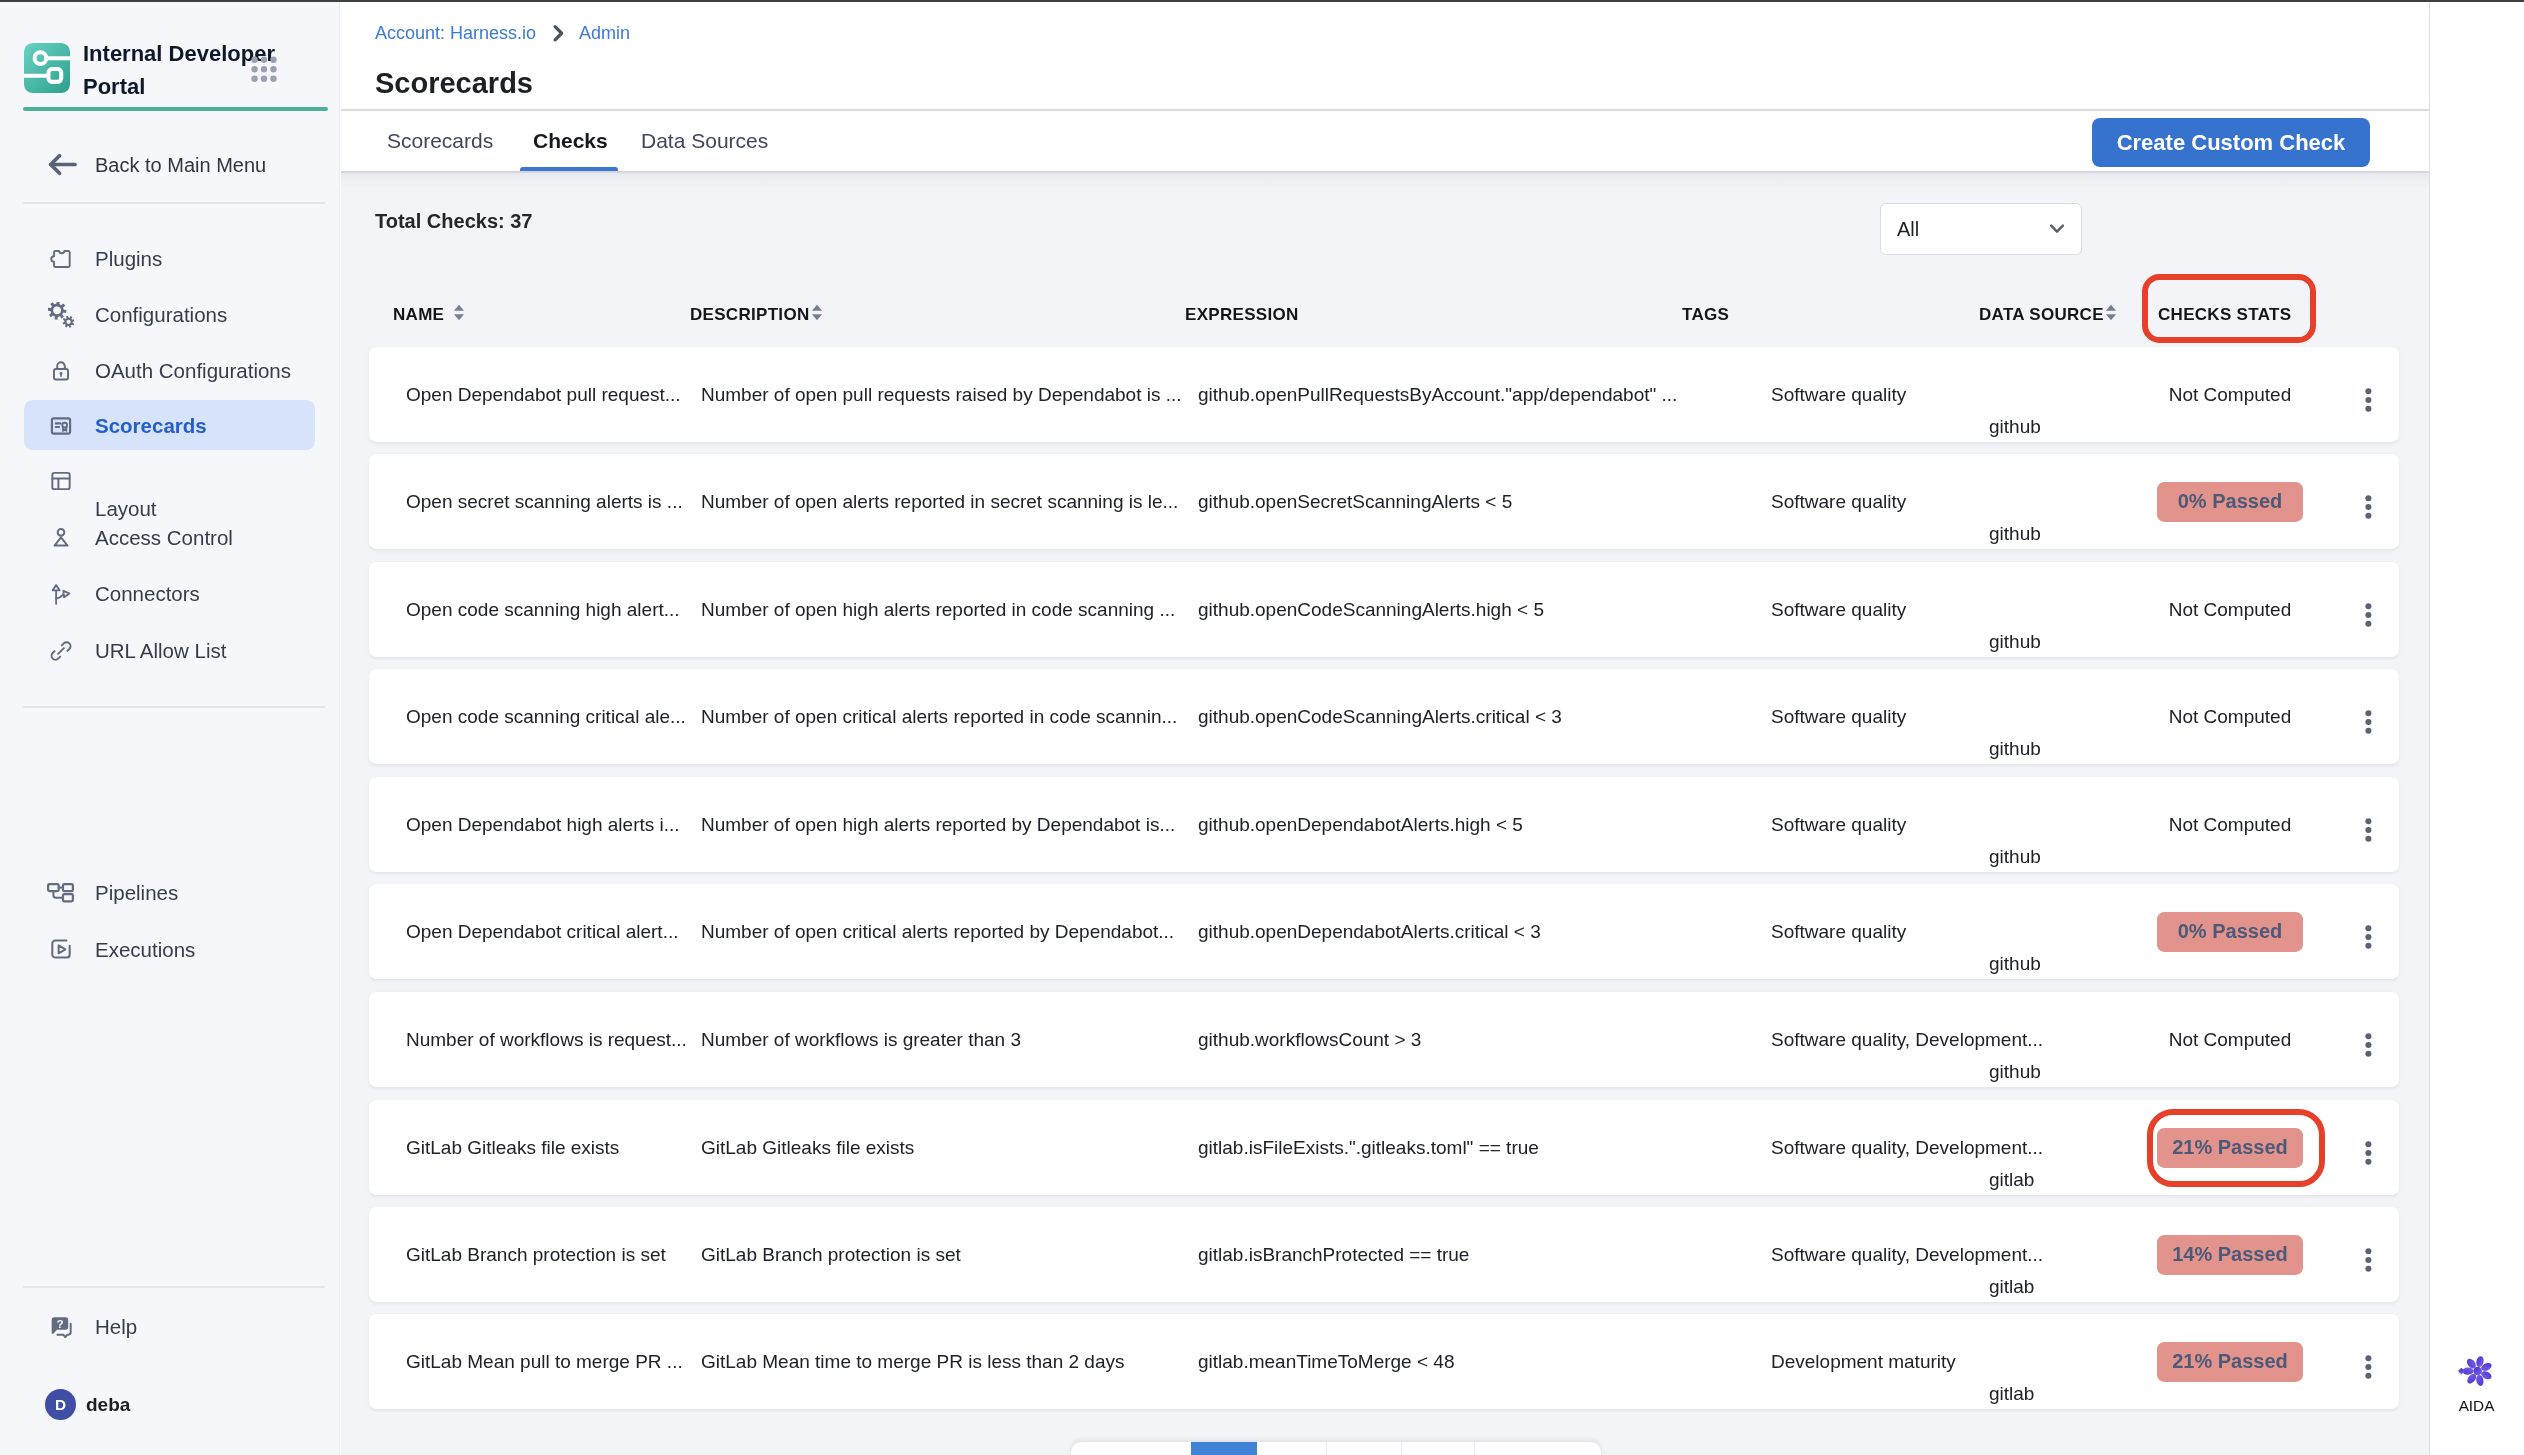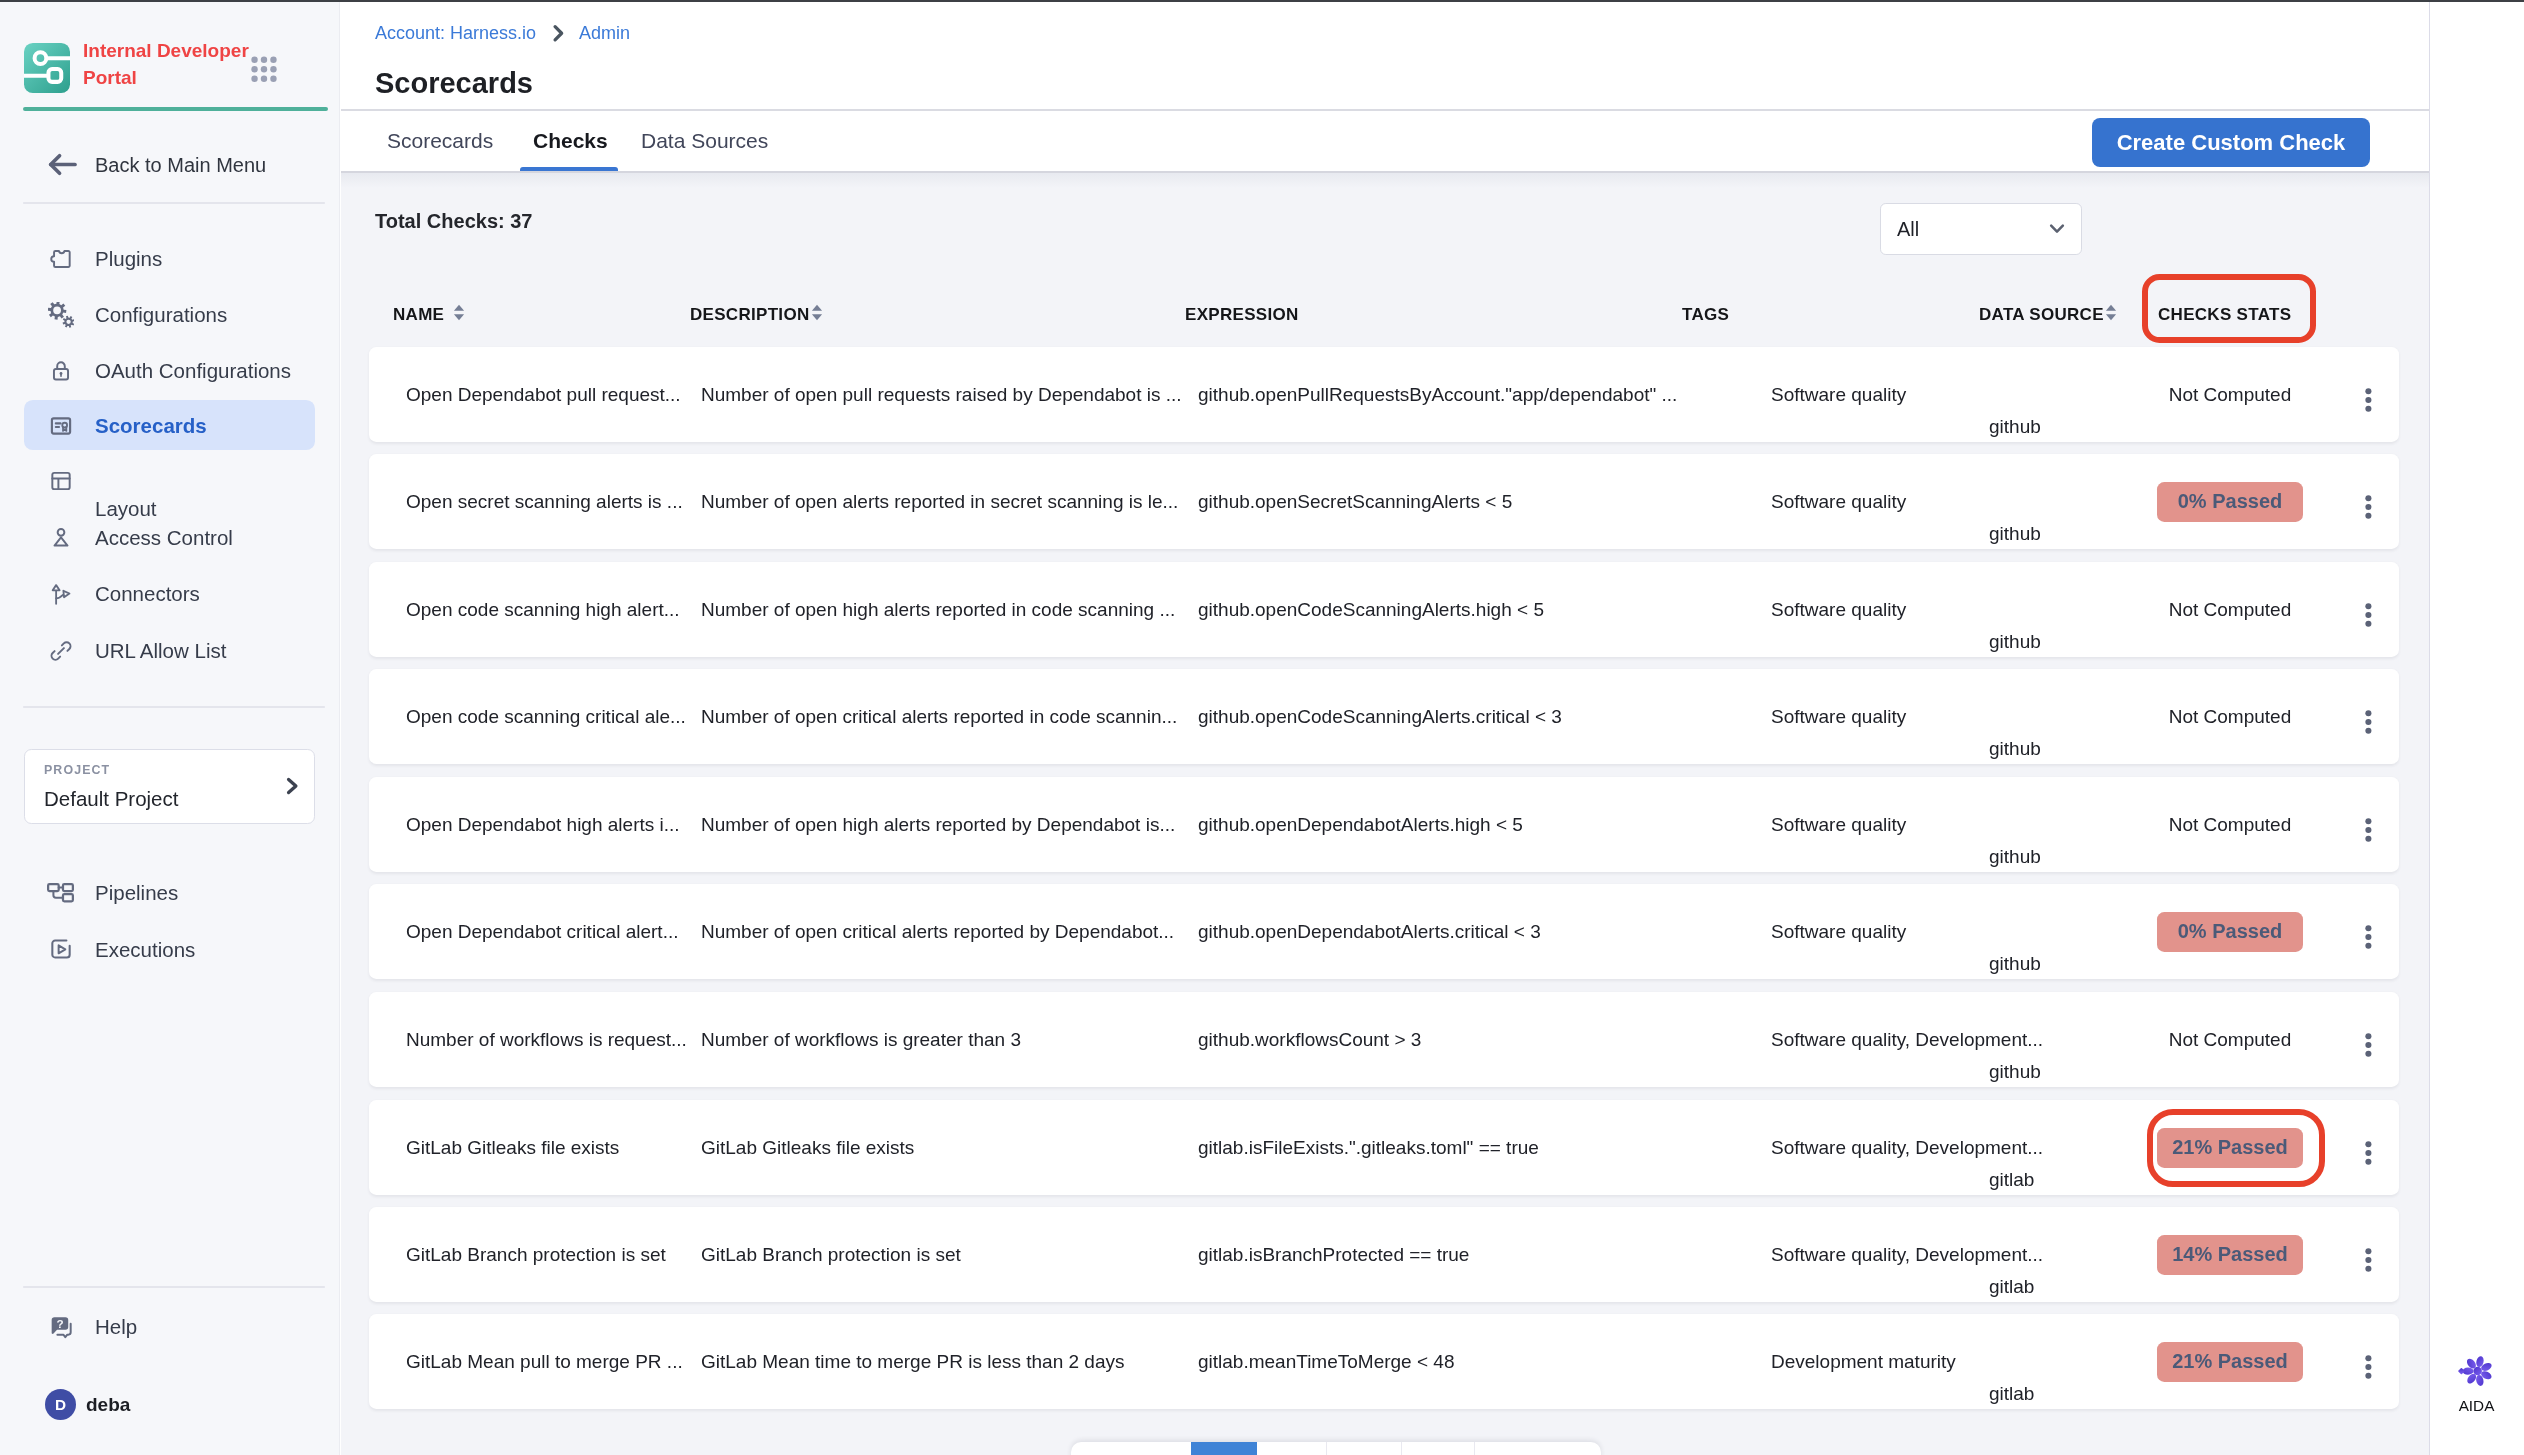--- a/index.html
+++ b/index.html
@@ -3,21 +3,21 @@
 <meta charset="utf-8">
 <style>
 * { margin:0; padding:0; box-sizing:border-box; }
 html,body { width:2525px; height:1455px; }
 body { font-family:"Liberation Sans",sans-serif; background:#fff; }
 #root { position:relative; width:2525px; height:1455px; overflow:hidden; background:#fff; }
 .abs { position:absolute; }
 #topstrip { left:0; top:0; width:2525px; height:2.2px; background:#3d4045; }
 #sidebar { left:0; top:2.2px; width:340px; height:1453px; background:#f6f7fa; border-right:0.7px solid #ebecf1; }
 #logo { left:24px; top:41px; width:46px; height:50px; border-radius:8.8px; background:linear-gradient(135deg,#6ad2c3 0%,#2d9f8d 100%); overflow:hidden; }
-#apptitle { left:83px; top:35px; font-size:19px; font-weight:bold; color:#ef4444; line-height:27px; }
+#apptitle { left:83px; top:35px; font-size:22px; font-weight:bold; color:#0f172a; line-height:33px; }
 #tealline { left:23.4px; top:105px; width:305px; height:3.7px; background:#4fb09a; border-radius:2.2px; }
 .icon { position:absolute; }
 .sidetext { position:absolute; left:95px; font-size:20.5px; color:#363c4a; white-space:nowrap; transform:translateY(-50%); }
 .divider { left:23.4px; width:302px; height:1.5px; background:#e4e5ec; border-radius:0.7px; }
 #pill { left:24px; top:398px; width:291px; height:50px; border-radius:8.8px; background:#d7e3fb; }
 #projbox { left:24px; top:747px; width:291px; height:75px; background:#fff; border:1.5px solid #dcdee8; border-radius:7.3px; }
 #projlabel { left:19px; top:12.4px; font-size:12.4px; font-weight:bold; letter-spacing:1.1px; color:#8b91a2; position:absolute; }
 #projname { left:19px; top:37px; font-size:20.5px; color:#22252c; position:absolute; }
 #avatar { left:45px; top:1387px; width:31px; height:31px; border-radius:50%; background:#3f4da5; color:#fff; font-size:15.3px; font-weight:bold; display:flex; align-items:center; justify-content:center; }
 #hdrwhite { left:341px; top:2.2px; width:2088px; height:170px; background:#fff; }
@@ -141,27 +141,20 @@
       </svg>
   <div class="sidetext" style="top:257px">Plugins</div>
   <div class="sidetext" style="top:313px">Configurations</div>
   <div class="sidetext" style="top:369px">OAuth Configurations</div>
   <div class="sidetext" style="top:424px;color:#2660c7;font-weight:bold">Scorecards</div>
   <div class="sidetext" style="top:507px">Layout</div>
   <div class="sidetext" style="top:536px">Access Control</div>
   <div class="sidetext" style="top:592px">Connectors</div>
   <div class="sidetext" style="top:649px">URL Allow List</div>
   <div class="abs divider" style="top:704px"></div>
-  <div class="abs" id="projbox">
-    <div id="projlabel">PROJECT</div>
-    <div id="projname">Default Project</div>
-    <svg style="position:absolute;left:257px;top:25px" width="20.5" height="22" viewBox="0 0 28 30" fill="none" stroke="#3c4250" stroke-width="4.5" stroke-linecap="round" stroke-linejoin="round">
-      <polyline points="9,6 19,15 9,24"></polyline>
-    </svg>
-  </div>
   <div class="sidetext" style="top:891px">Pipelines</div>
   <div class="sidetext" style="top:948px">Executions</div>
   <div class="abs divider" style="top:1284px"></div>
   <div class="sidetext" style="top:1325px">Help</div>
   <div class="abs" id="avatar">D</div>
   <div class="sidetext" style="top:1403px;left:86px;font-weight:bold;font-size:19px;color:#1c1e24">deba</div>
 </div>
 <div class="abs" id="crumb">Account: Harness.io</div>
 <svg class="abs" style="left:550px;top:23.4px" width="16" height="20.5" viewBox="0 0 22 28" fill="none" stroke="#4a5560" stroke-width="4.5" stroke-linecap="round" stroke-linejoin="round">
       <polyline points="7,5 16,14 7,23"></polyline>

